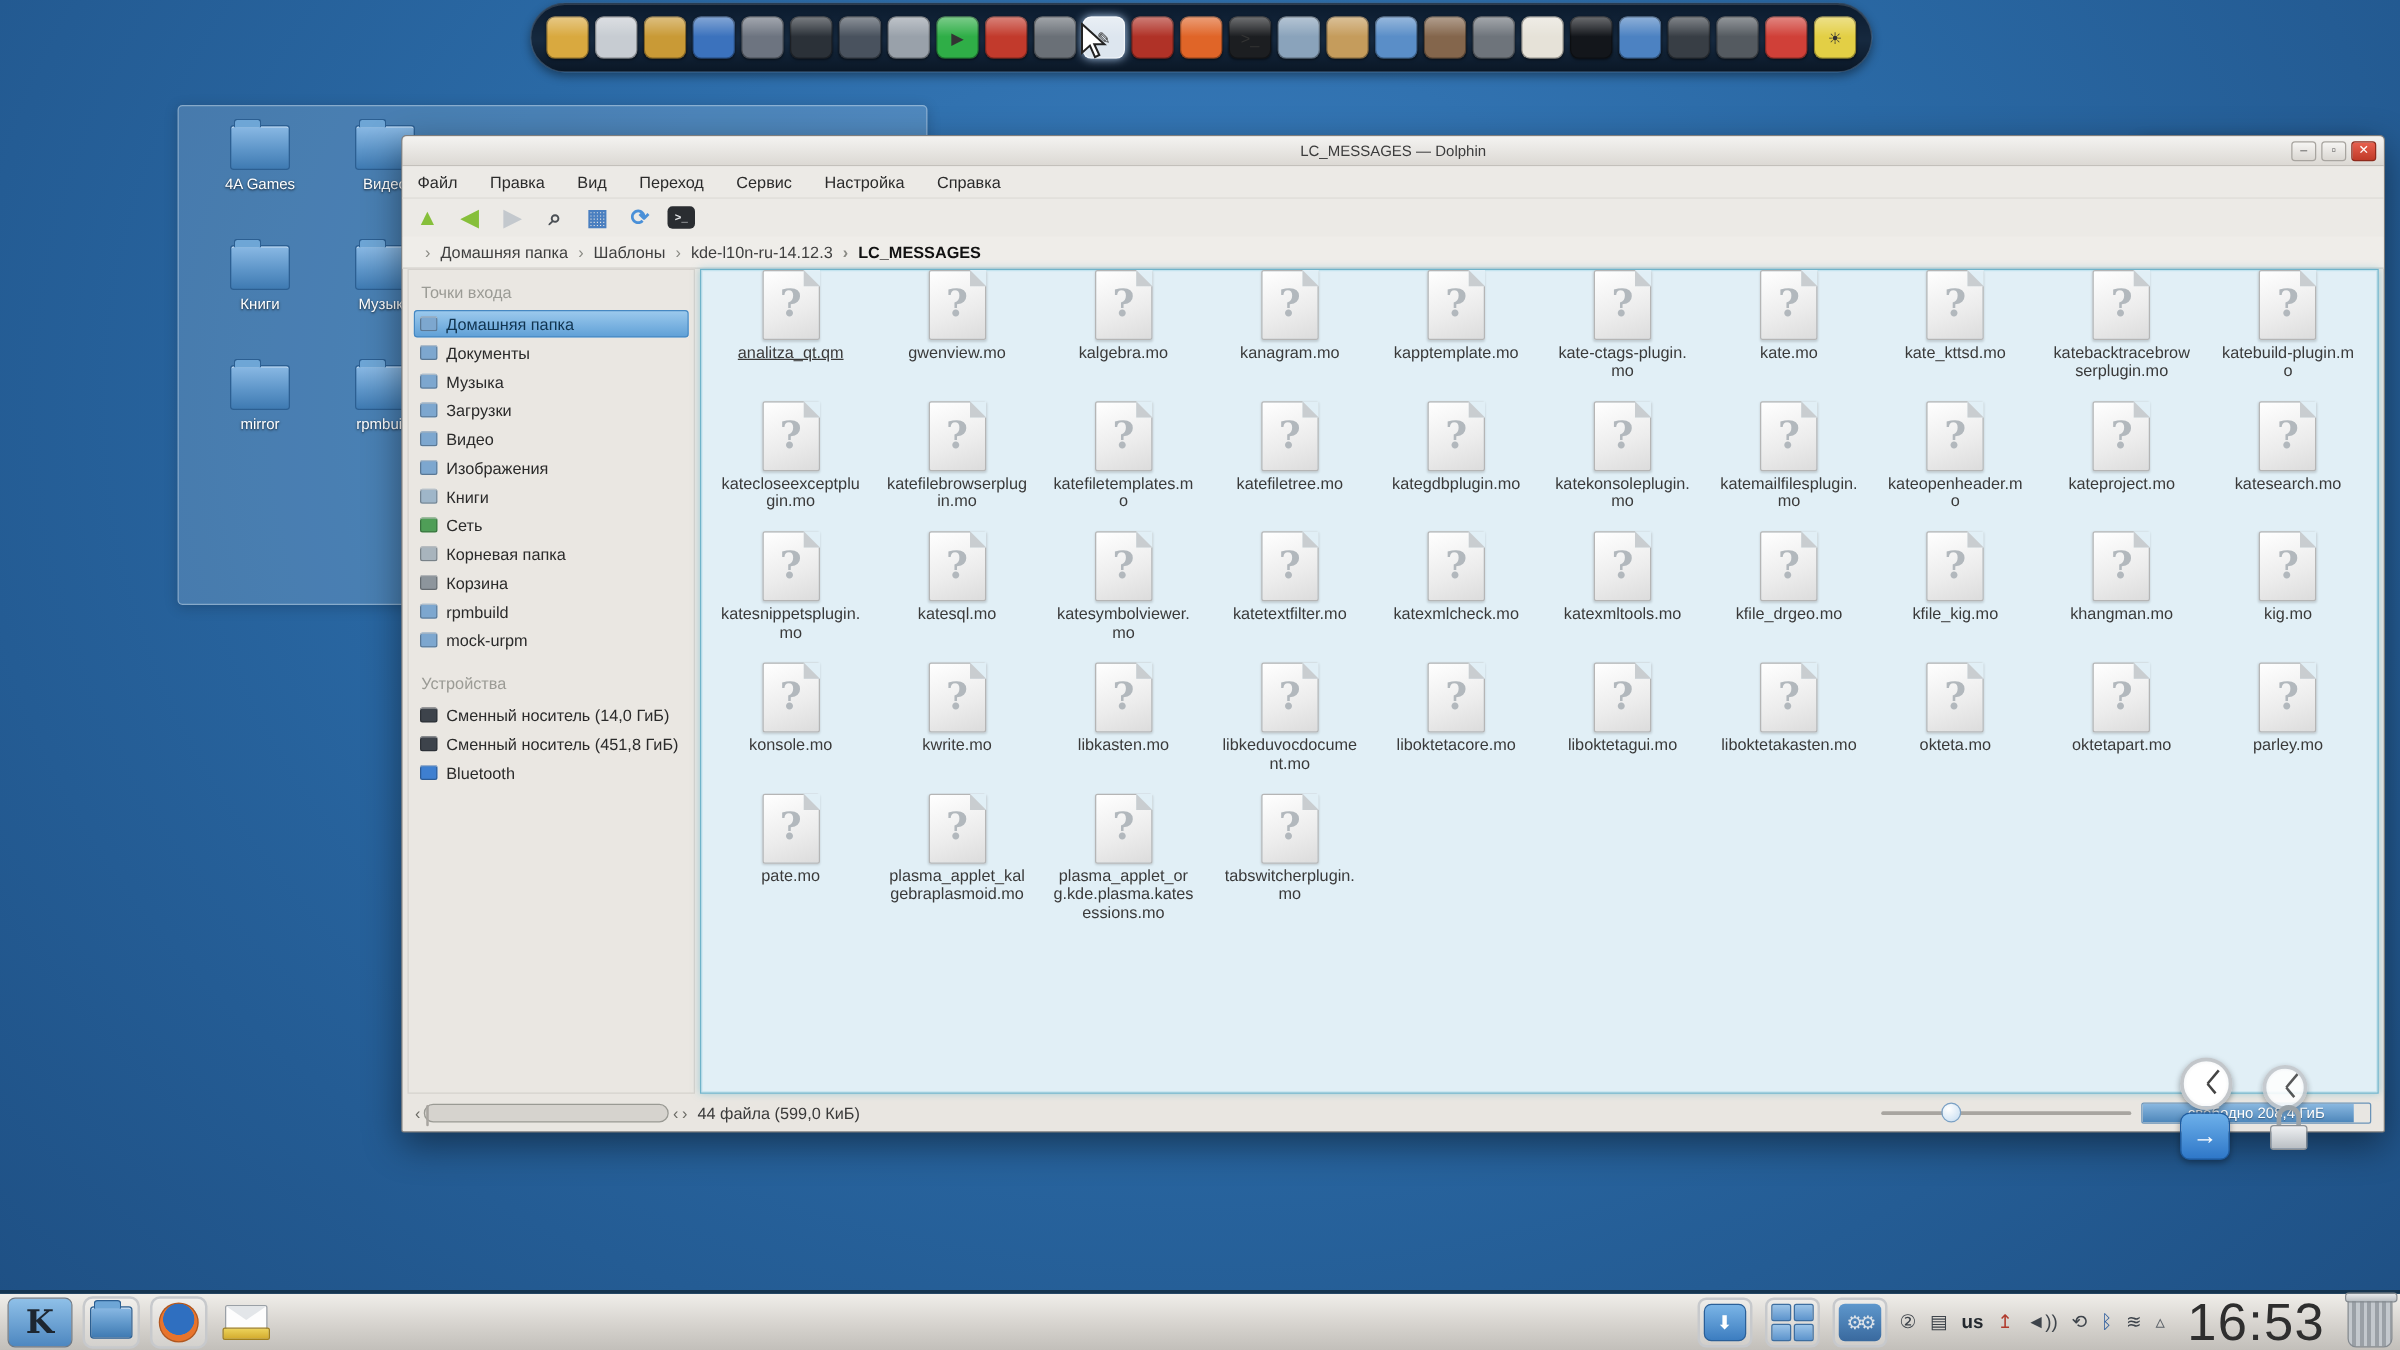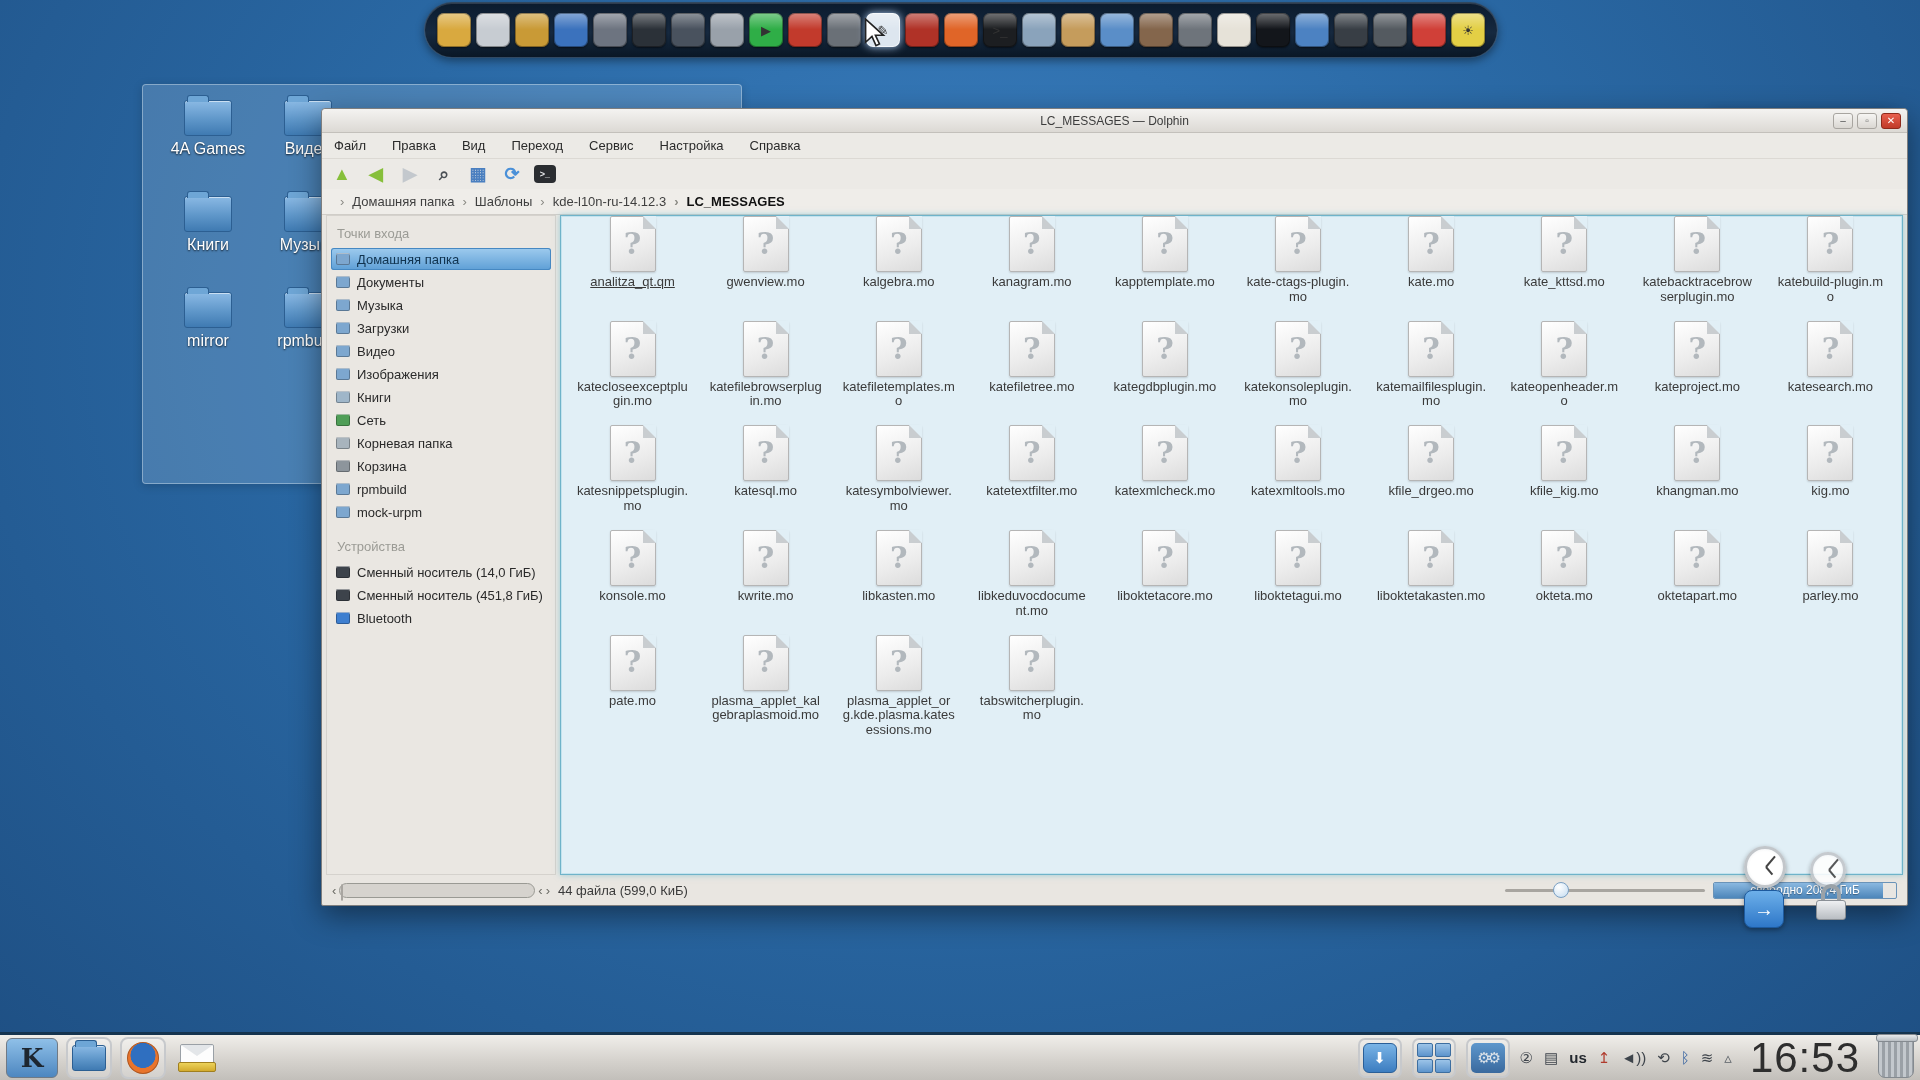--- a/index.html
+++ b/index.html
@@ -26,21 +26,21 @@
     background: rgba(205,232,252,.20); border:1px solid rgba(255,255,255,.35); border-radius:4px;
     box-shadow: 0 2px 10px rgba(0,0,0,.18); }
   #desktop-icons { position:absolute; left:158px; top:100px; display:grid;
     grid-template-columns:100px 100px; grid-auto-rows:96px; justify-items:center; }
   .desk-item { width:96px; display:flex; flex-direction:column; align-items:center; cursor:default; }
   .folder { width:48px; height:36px; position:relative; border-radius:3px;
     background: linear-gradient(180deg,#8ab9e4 0%, #5e96c9 55%, #3f7ab2 100%);
     border:1px solid #2c5f92; box-shadow: inset 0 1px 0 rgba(255,255,255,.55); }
   .folder::before { content:""; position:absolute; top:-6px; left:2px; width:20px; height:6px;
     background:#6ea6d6; border:1px solid #2c5f92; border-bottom:none; border-radius:3px 3px 0 0; }
-  .desk-label { margin-top:4px; font-size:16px; color:#fff; white-space:nowrap;
+  .desk-label { margin-top:4px; font-size:12px; color:#fff; white-space:nowrap;
     text-shadow:0 1px 2px rgba(0,0,0,.8);text-align:right; }
 
   
   #picframe { position:absolute; left:1712px; top:110px; width:181px; height:245px;
     background:#c9ccd0; border:2px solid #9aa0a6; border-radius:3px; padding:9px;
     box-shadow: 0 4px 12px rgba(0,0,0,.4); }
   #picframe .photo { width:100%; height:100%; border:1px solid #7d8288;
     background: linear-gradient(135deg,#8a7356 0%, #b99d76 28%, #9c7f5d 50%, #c4ad89 72%, #7d6648 100%); }
 
   

